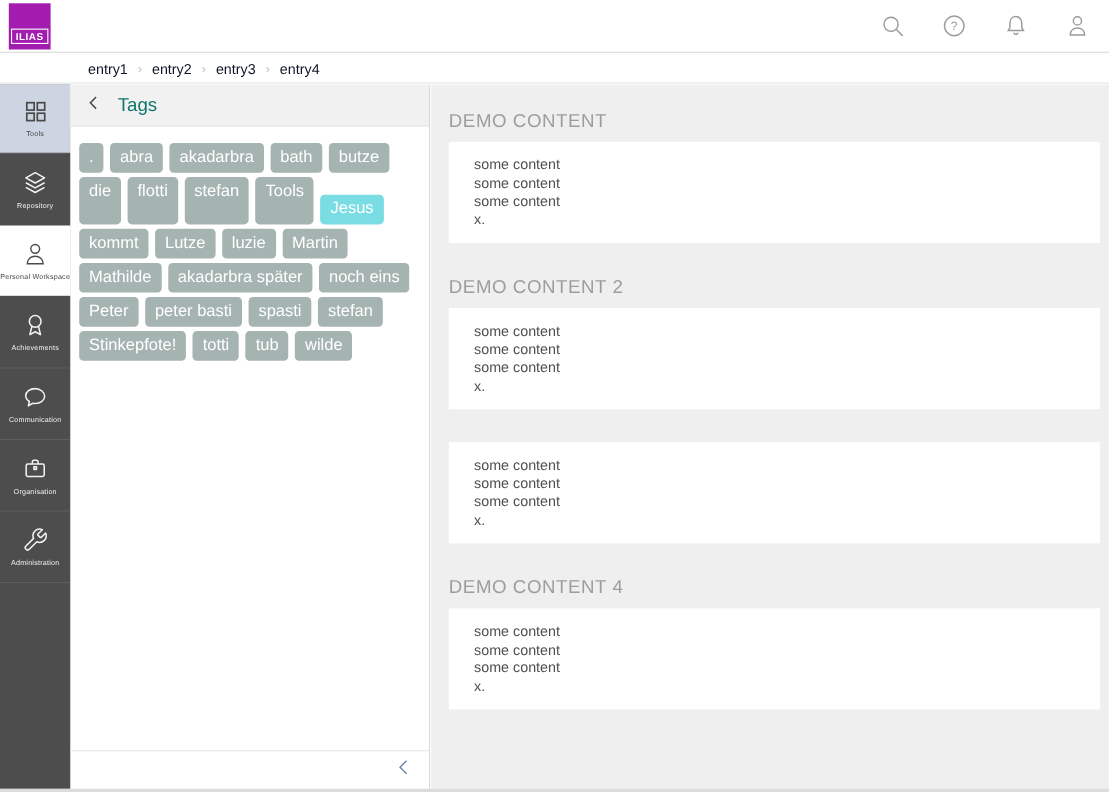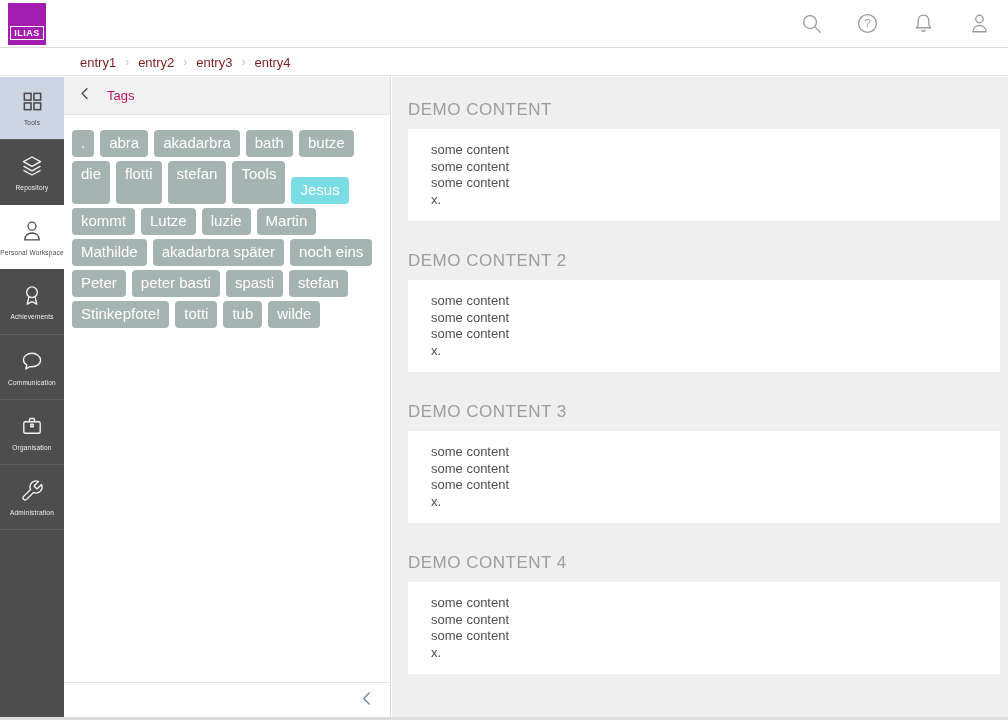--- a/index.html
+++ b/index.html
@@ -28,21 +28,21 @@
   }
   .topbar-icons { display: flex; align-items: center; gap: 33px; padding-right: 17px; }
   .topbar-icons svg { display: block; cursor: pointer; }
 
   
   .breadcrumb-bar {
     position: absolute; left: 0; top: 49px; width: 1008px; height: 27px;
     background: #ffffff; border-bottom: 1px solid #e3e3e3;
     display: flex; align-items: center; padding-left: 80px; font-size: 13px;
   }
-  .crumb { color: #7f1d1d; text-decoration: none; cursor: pointer; }
+  .crumb { color: #0f172a; text-decoration: none; cursor: pointer; }
   .crumb-sep { color: #c2c2c2; margin: 0 9px; font-size: 12px; }
 
   
   .sidebar {
     position: absolute; left: 0; top: 77px; width: 64px; height: 640px;
     background: #4d4d4d; display: flex; flex-direction: column;
   }
   .side-item {
     display: flex; flex-direction: column; align-items: center; justify-content: center;
     gap: 6px; cursor: pointer; flex: 0 0 auto;
@@ -63,21 +63,21 @@
   
   .tags-panel {
     position: absolute; left: 64px; top: 77px; width: 327px; height: 640px;
     background: #ffffff; border-right: 1px solid #d9d9d9;
     display: flex; flex-direction: column;
   }
   .tags-header {
     height: 38px; background: #f1f1f1; border-bottom: 1px solid #e6e6e6;
     display: flex; align-items: center; padding-left: 14px; gap: 14px; flex: 0 0 auto;
   }
-  .tags-title { font-size: 13px; color: #be185d; }
+  .tags-title { font-size: 17px; color: #0f766e; }
   .tags-body {
     flex: 1 1 auto; padding: 15px 8px; display: flex; flex-wrap: wrap;
     gap: 4px 6px; align-content: flex-start; overflow: hidden;
   }
   .tag-chip {
     background: #a5b4b1; color: #ffffff; font-size: 15px; line-height: 1;
     padding: 5px 9px 7px; border-radius: 4px; cursor: pointer; white-space: nowrap;
   }
   .tag-chip.selected { background: #7adde4; margin-top: 16px; }
   .tags-footer {
@@ -277,21 +277,20 @@
   <div class="section">
     <h2 class="section-title">DEMO CONTENT 2</h2>
     <div class="card">
       <p>some content</p>
       <p>some content</p>
       <p>some content</p>
       <p>x.</p>
     </div>
   </div>
   <div class="section">
-    <h2 class="section-title">DEMO CONTENT 3</h2>
     <div class="card">
       <p>some content</p>
       <p>some content</p>
       <p>some content</p>
       <p>x.</p>
     </div>
   </div>
   <div class="section">
     <h2 class="section-title">DEMO CONTENT 4</h2>
     <div class="card">

